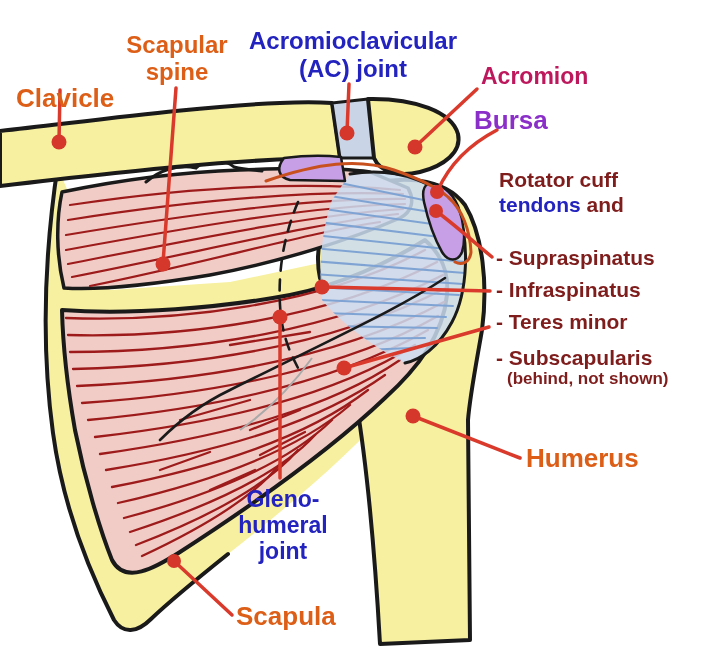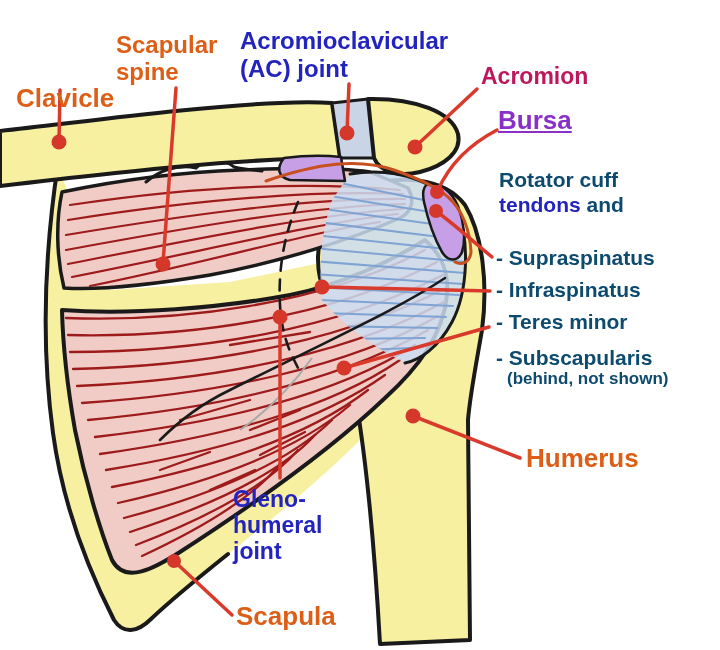--- a/index.html
+++ b/index.html
@@ -6,32 +6,32 @@
   #stage{
     position:relative;width:720px;height:650px;background:#ffffff;overflow:hidden;
     font-family:"Liberation Sans","DejaVu Sans",sans-serif;
   }
   #art{position:absolute;left:0;top:0;}
   .lbl{position:absolute;font-weight:bold;white-space:nowrap;line-height:1.08;}
   .orange{color:#DD5F17;}
   .brown-orange{color:#be185d;}
   .blue{color:#2323BF;}
   .purple{color:#8B2FC9;}
-  .black{color:#0c4a6e;}
-  .center{white-space:normal;}
+  .black{color:#7f1d1d;}
+  .center{text-align:center;white-space:normal;}
   .f26{font-size:26px;}
   .f24{font-size:24px;}
   .f23{font-size:23px;}
   .f21{font-size:21px;text-align:right;}
   .f17{font-size:17px;}
   #scapular-spine-label{left:116px;top:31px;width:122px;line-height:27px;}
   #clavicle-label{left:16px;top:60px;margin-top:24px;}
   #ac-joint-label{left:240px;top:27px;width:226px;line-height:28px;}
   #acromion-label{left:481px;top:64px;}
-  #bursa-label{left:498px;top:106px;text-decoration:underline;}
+  #bursa-label{left:474px;top:106px;}
   #rotator-heading{left:499px;top:167px;line-height:25px;font-size:21px;font-weight:bold;}
   #item-supraspinatus{left:496px;top:247px;}
   #item-infraspinatus{left:496px;top:279px;}
   #item-teres-minor{left:496px;top:311px;}
   #item-subscapularis{left:496px;top:347px;}
   #item-subscapularis-note{left:507px;top:370px;}
   #humerus-label{left:526px;top:444px;}
   #glenohumeral-label{left:233px;top:486px;width:100px;line-height:26px;}
   #scapula-label{left:236px;top:602px;}
 </style>

